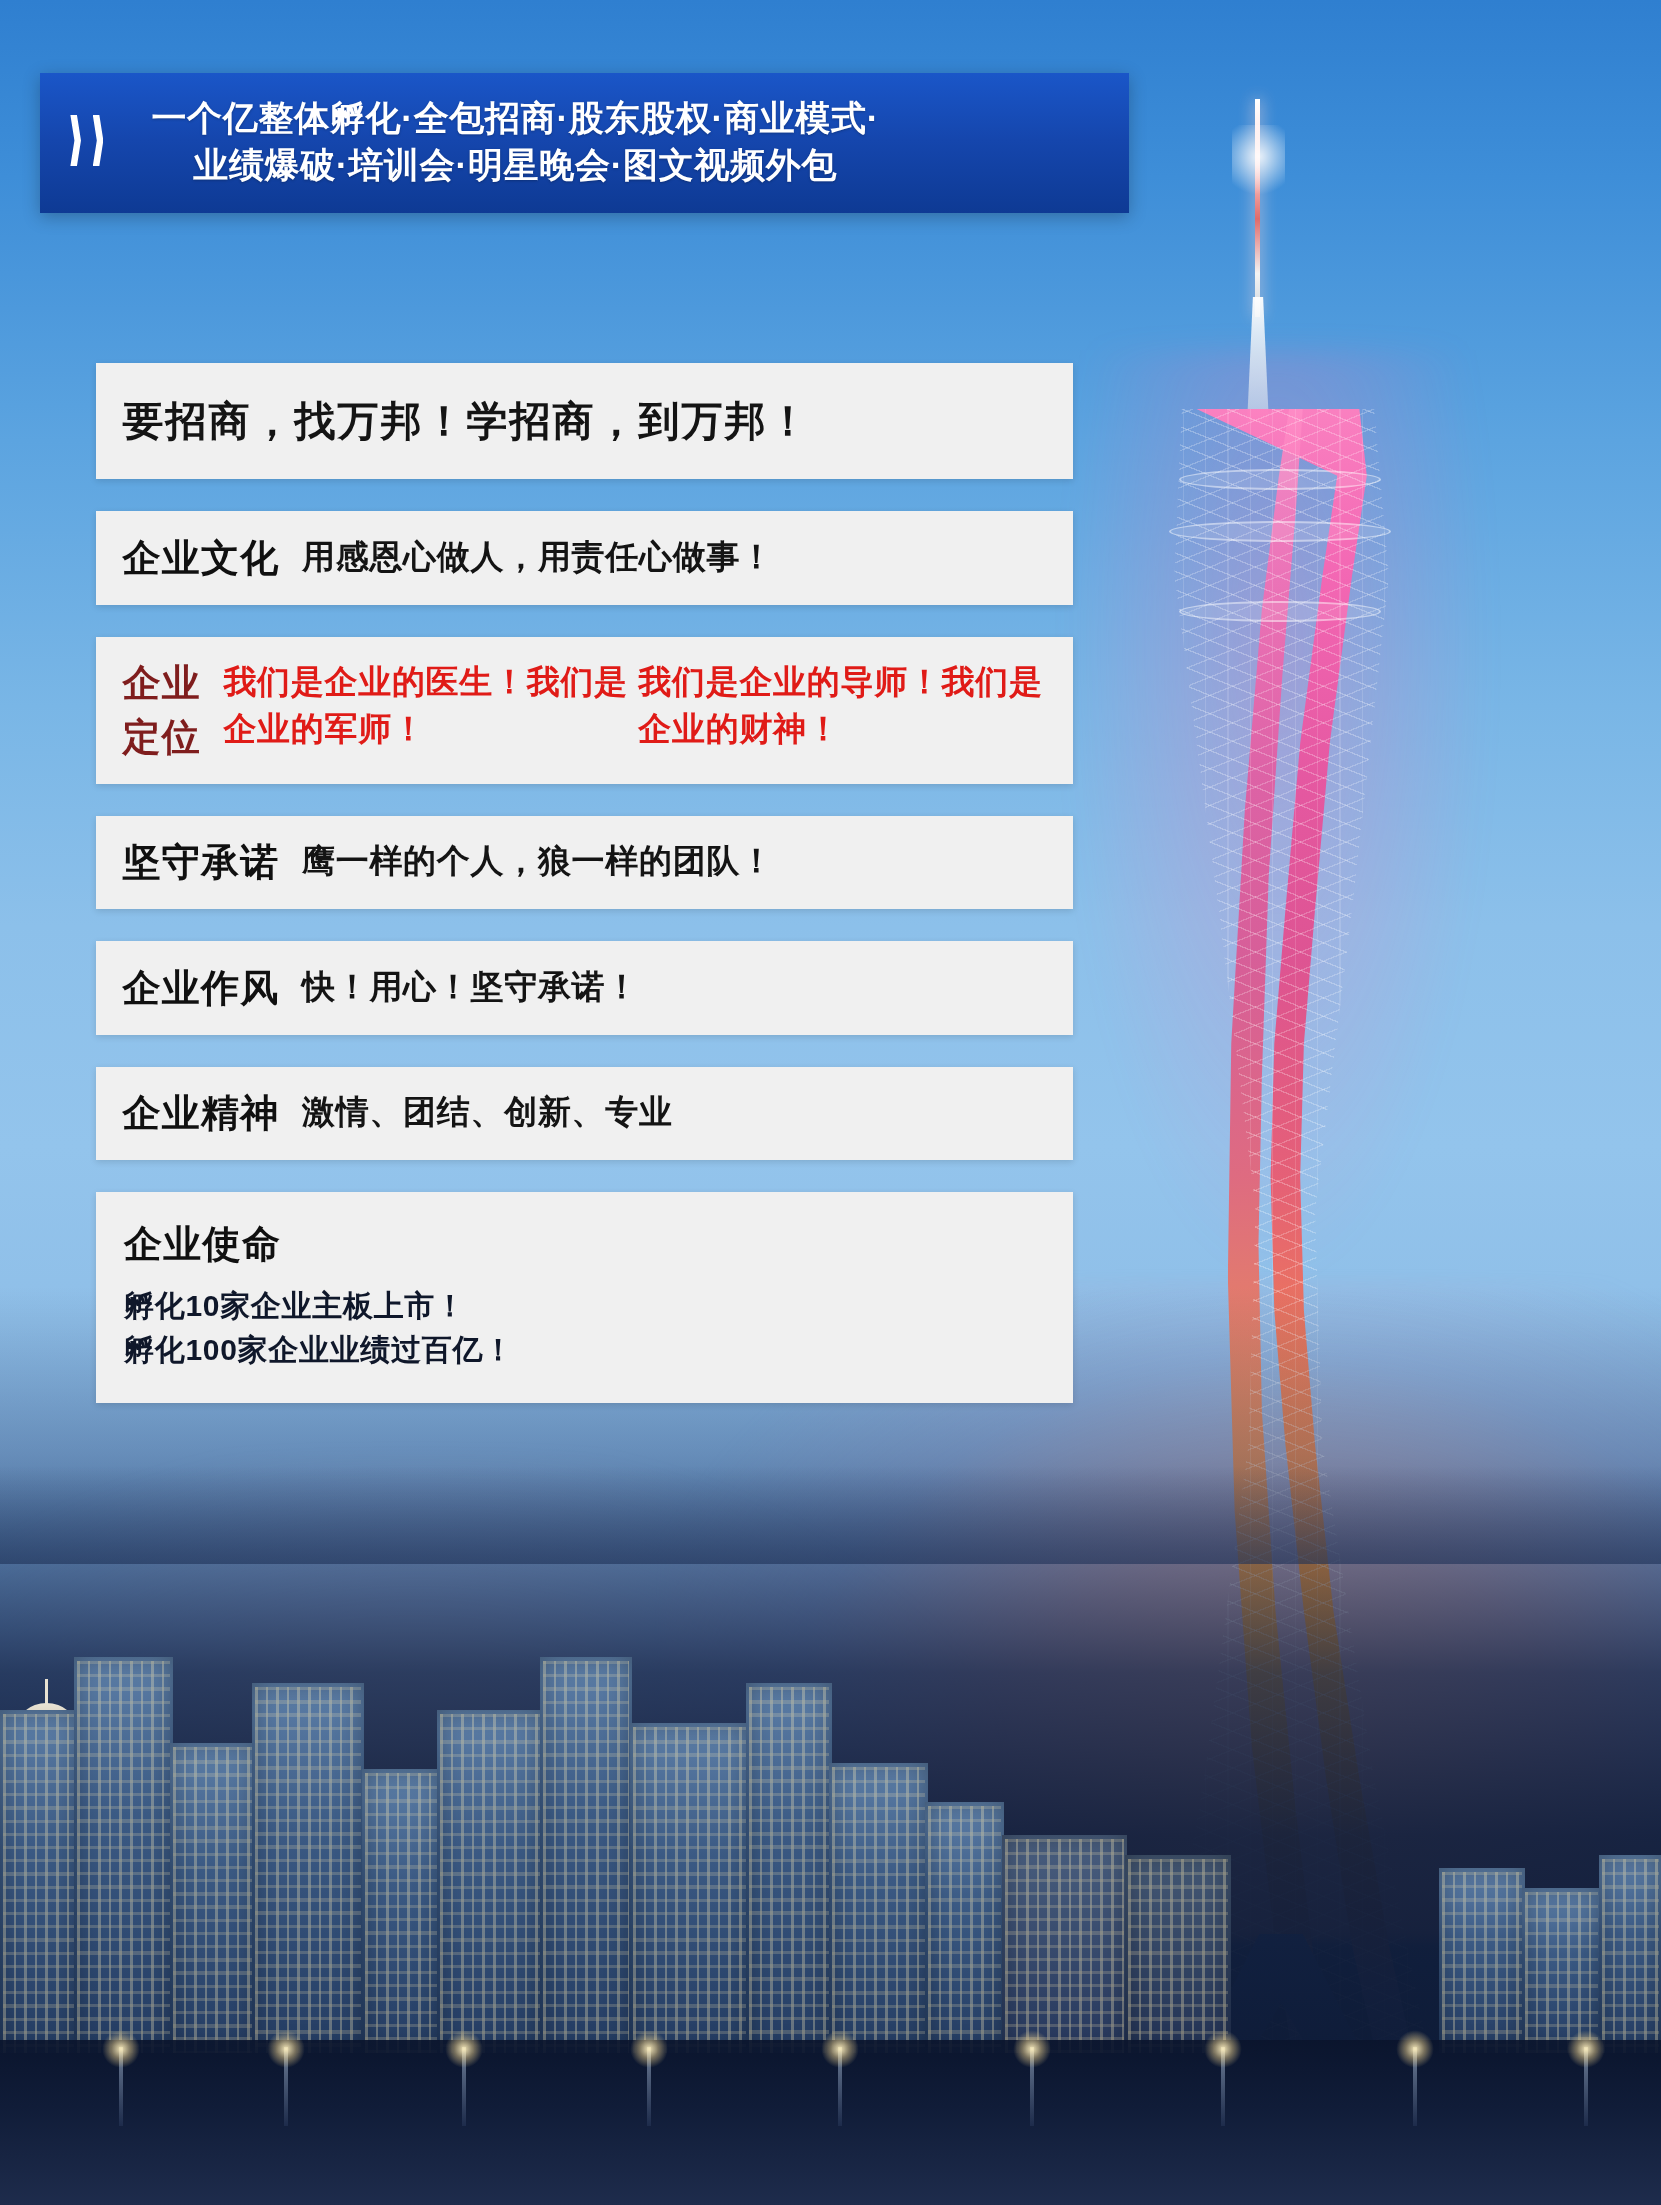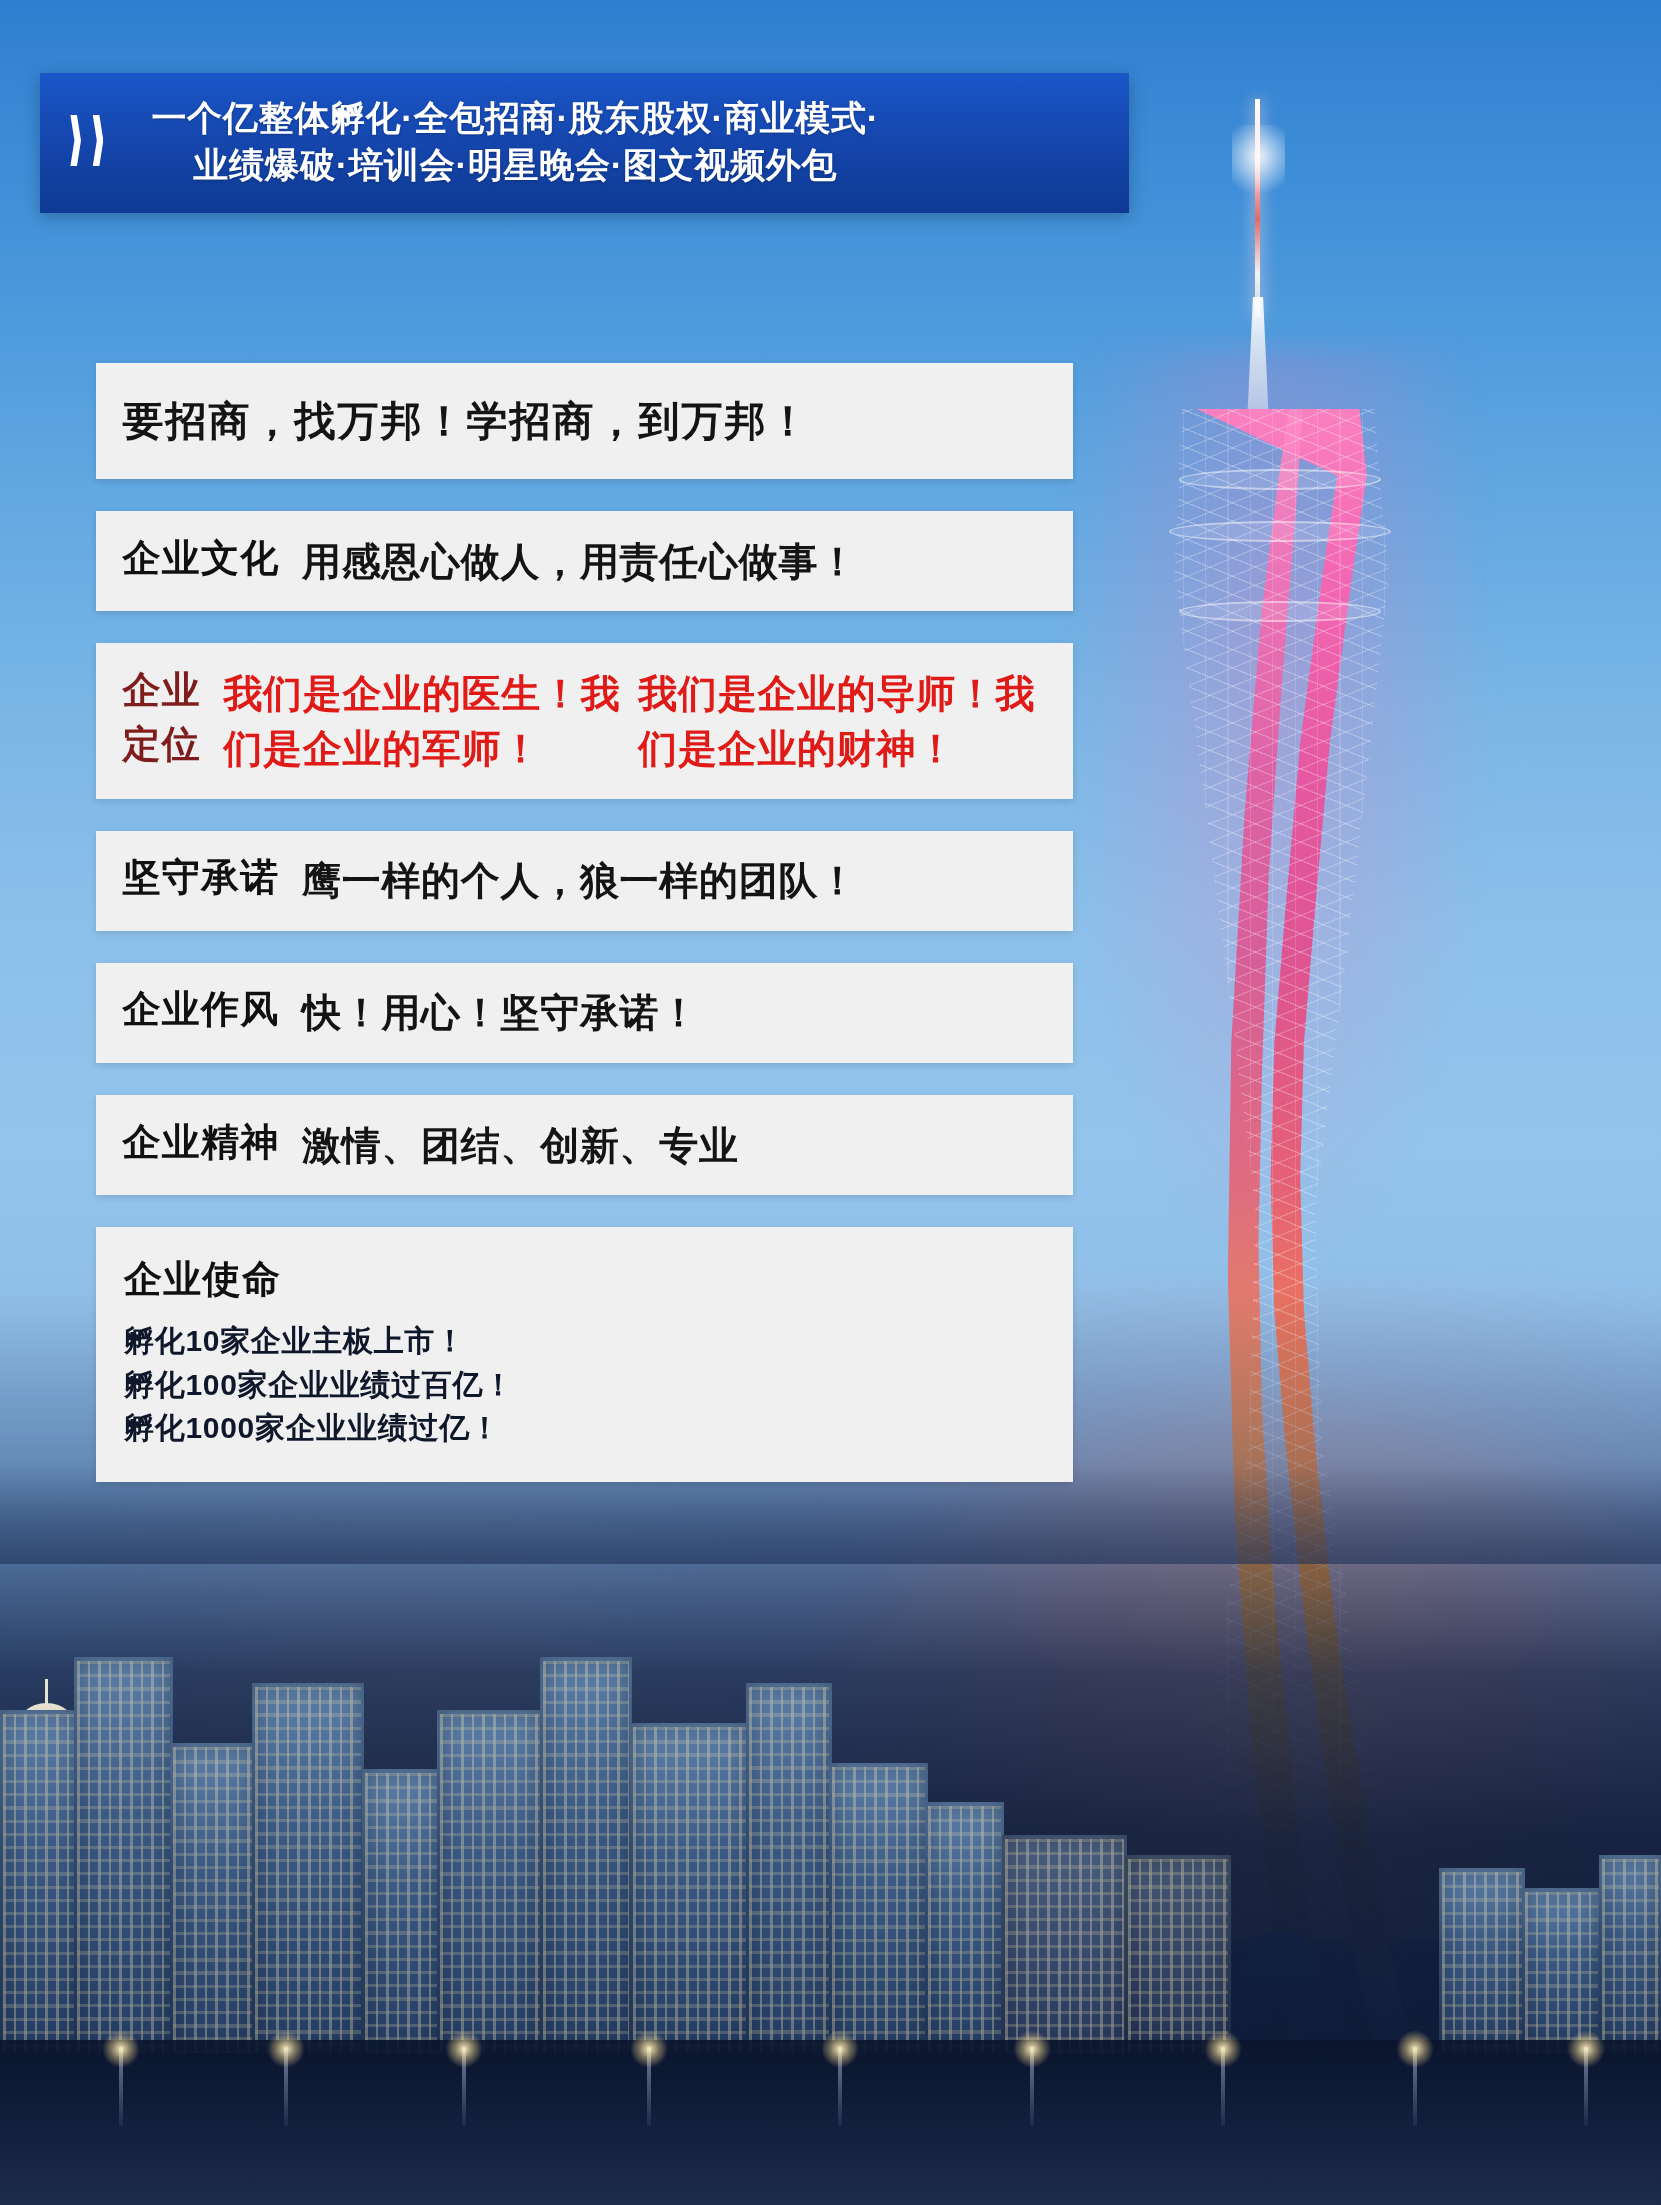--- a/index.html
+++ b/index.html
@@ -372,21 +372,21 @@
     flex: 0 0 auto;
     font-size: 38px;
     font-weight: bold;
     color: #101010;
     letter-spacing: 1.3px;
     line-height: 1.28;
     white-space: nowrap;
   }
   .card .label.red { color: #7f1d1d; }
   .card .value {
-    font-size: 39px;
+    font-size: 33px;
     font-weight: bold;
     color: #141414;
     line-height: 1.42;
     letter-spacing: 0.7px;
   }
   .card .value.red { color: #e01b17; }
   .card.headline {
     padding: 29px 26.4px;
   }
   .card.headline .value {
@@ -534,18 +534,17 @@
 
     <div class="card">
       <div class="label">企业精神</div>
       <div class="value">激情、团结、创新、专业</div>
     </div>
 
     <div class="mission">
       <div class="m-title">企业使命</div>
       <div class="m-line">孵化10家企业主板上市！</div>
       <div class="m-line">孵化100家企业业绩过百亿！</div>
-      <div class="m-line">孵化1000家企业业绩过亿！</div>
     </div>
 
   </div>
 </div>
 
 
 </body></html>

